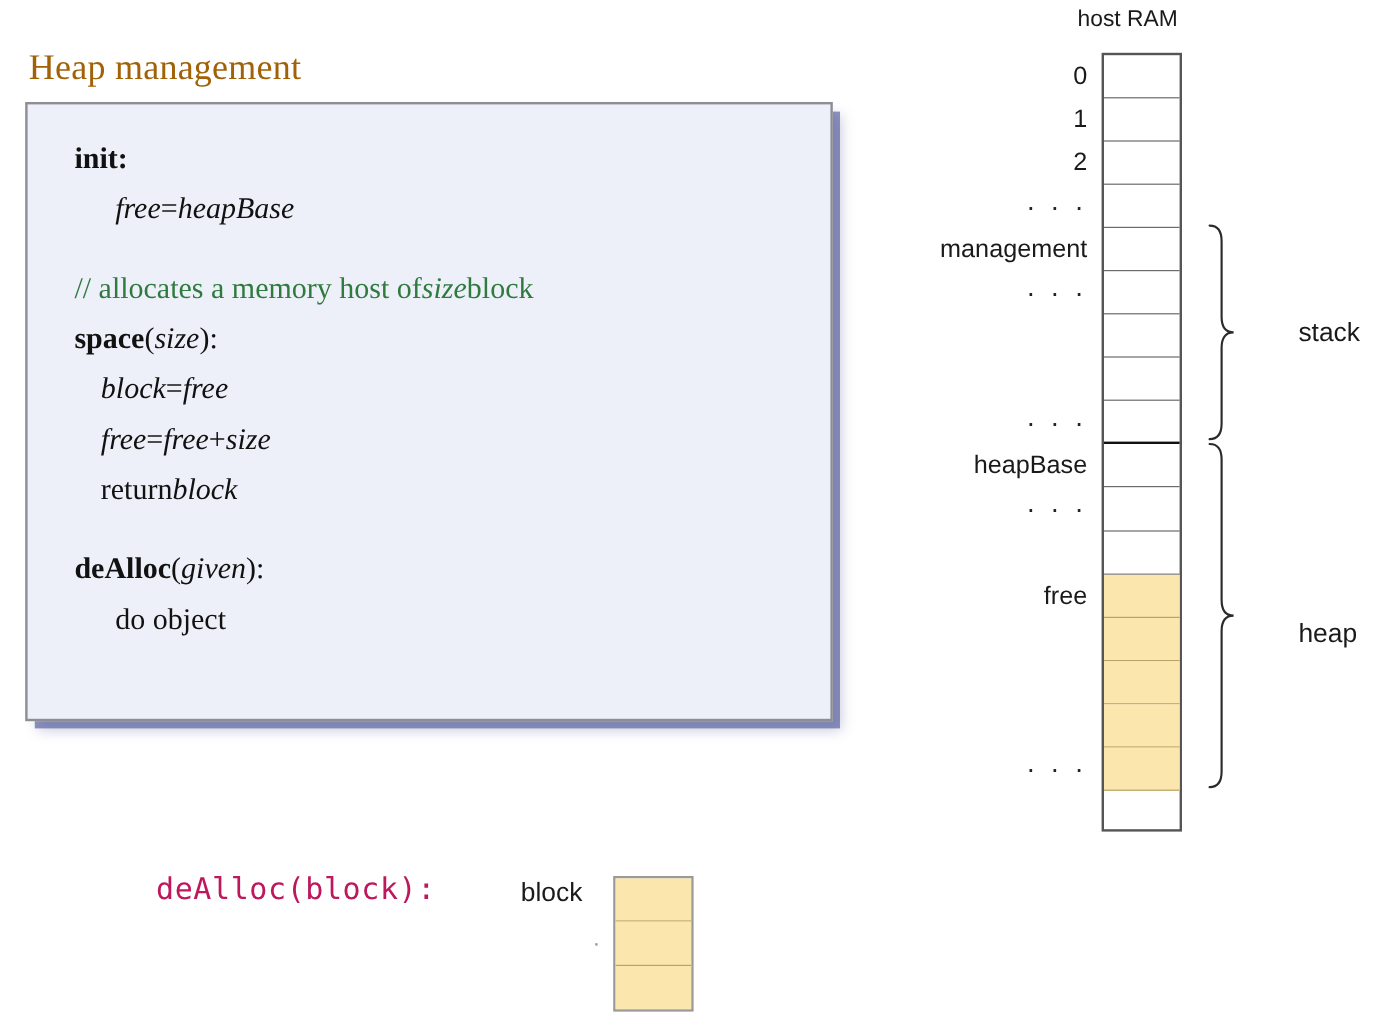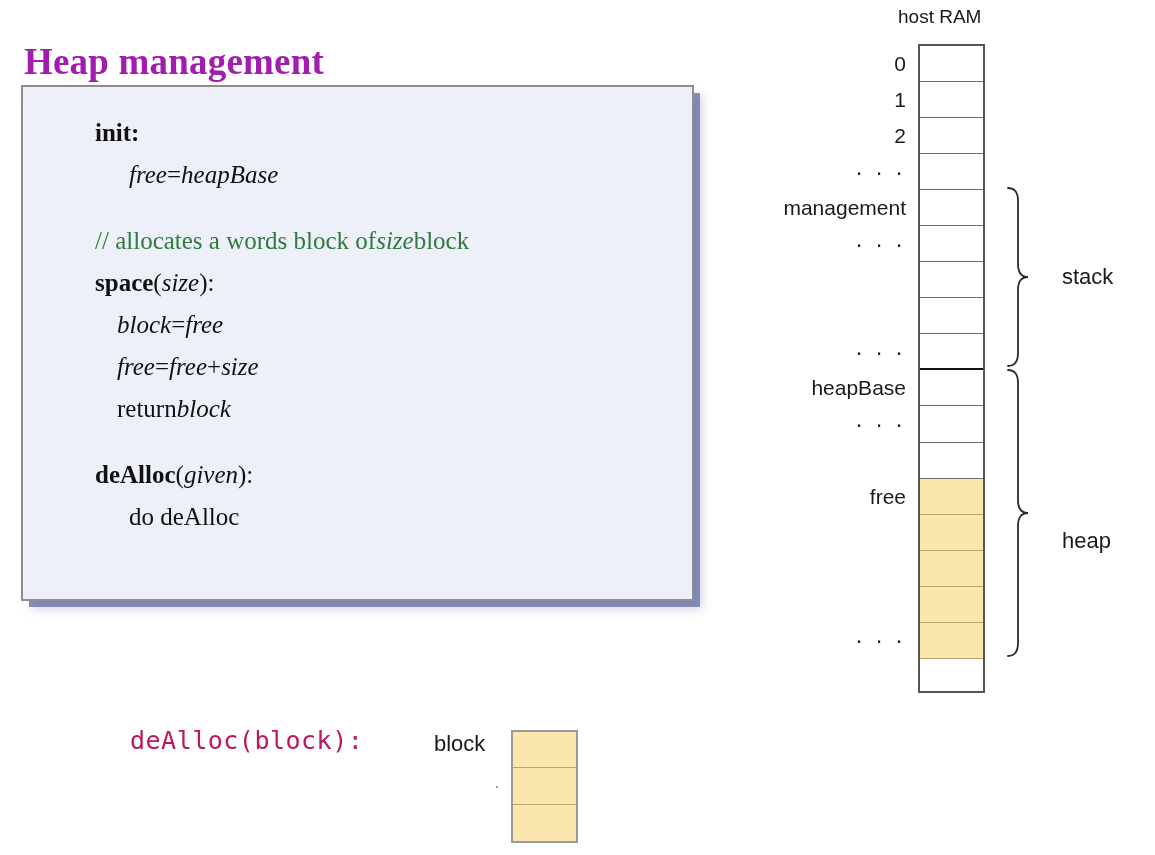--- a/index.html
+++ b/index.html
@@ -15,25 +15,24 @@
     font-family: "Liberation Sans", sans-serif;
     -webkit-font-smoothing: antialiased;
   }
 
   
   #slide-title {
     position: absolute;
     left: 24px;
     top: 40px;
     font-family: "Liberation Serif", serif;
-    font-size: 37px;
-    color: #a21caf;
+    font-size: 30px;
+    color: #a16207;
     letter-spacing: 0.2px;
     white-space: nowrap;
-    font-weight: bold;
   }
 
   
   #code-panel {
     position: absolute;
     left: 21px;
     top: 85px;
     width: 673px;
     height: 516px;
     background: #eef0f9;
@@ -53,21 +52,21 @@
     line-height: 1.0;
   }
   .cl { white-space: nowrap; }
   .cl.gap { height: 24px; }
   .ind1 { padding-left: 0px; }
   .ind2 { padding-left: 34px; }
   .ind3 { padding-left: 22px; }
   .kw   { font-weight: bold; }
   .it   { font-style: italic; }
   .cmt  { color: #2f7a3e; }
-  .row-h { height: 42px; display: flex; align-items: center; margin-left: 33px; }
+  .row-h { height: 42px; display: flex; align-items: center; }
 
   
   #dealloc-call {
     position: absolute;
     left: 130px;
     top: 726px;
     font-family: "DejaVu Sans Mono", "Liberation Mono", monospace;
     font-size: 25px;
     color: #be185d;
     letter-spacing: 0.5px;
@@ -159,40 +158,41 @@
     color: #222;
   }
 
   
   .brace-svg { position: absolute; }
   .brace-label {
     position: absolute;
     font-size: 22px;
     color: #1a1a1a;
     white-space: nowrap;
+    margin-left: 20px;
   }
 </style>
 </head>
 <body>
 
 <div id="slide-title">Heap management</div>
 
 <div id="code-panel">
   <div class="code-lines" id="code-lines">
       <div class="cl row-h ind1">
         <span class="kw">init:</span>
       </div>
       <div class="cl row-h ind2">
         <span class="it">free</span>
         <span> = </span>
         <span class="it">heapBase</span>
       </div>
       <div class="cl gap "></div>
       <div class="cl row-h ind1">
-        <span class="cmt">// allocates a words block of </span>
+        <span class="cmt">// allocates a memory host of </span>
         <span class="cmt it">size</span>
         <span class="cmt"> block</span>
       </div>
       <div class="cl row-h ind1">
         <span class="kw">space</span>
         <span> (</span>
         <span class="it">size</span>
         <span>):</span>
       </div>
       <div class="cl row-h ind3">
@@ -212,21 +212,21 @@
         <span class="it">block</span>
       </div>
       <div class="cl gap "></div>
       <div class="cl row-h ind1">
         <span class="kw">deAlloc</span>
         <span> (</span>
         <span class="it">given</span>
         <span>):</span>
       </div>
       <div class="cl row-h ind2">
-        <span>do deAlloc</span>
+        <span>do object</span>
       </div>
     </div>
 </div>
 
 <div id="dealloc-call">deAlloc(block):</div>
 <div id="block-label">block</div>
 <div class="tiny-dot"></div>
 <div id="block-stack">
     <div class="bcell"></div>
     <div class="bcell"></div>
@@ -277,14 +277,14 @@
     <div class="cell"></div>
   </div>
 <div id="brace-layer">
     <svg class="brace-svg" width="30" height="182" style="left: 1006px; top: 186px;">
       <path d="M 2,2 q 10,0 10,13 L 12,78 q 0,13 10,13 q -10,0 -10,13 L 12,167 q 0,13 -10,13" fill="none" stroke="#2b2b2b" stroke-width="1.8" stroke-linecap="round"></path>
     </svg>
     <div class="brace-label" style="left: 1062px; top: 264px;">stack</div>
     <svg class="brace-svg" width="30" height="290" style="left: 1006px; top: 368px;">
       <path d="M 2,2 q 10,0 10,13 L 12,132 q 0,13 10,13 q -10,0 -10,13 L 12,275 q 0,13 -10,13" fill="none" stroke="#2b2b2b" stroke-width="1.8" stroke-linecap="round"></path>
     </svg>
-    <div class="brace-label" style="left: 1062px; top: 528px;">heap</div>
+    <div class="brace-label" style="left: 1062px; top: 515px;">heap</div>
   </div>
 
 </body></html>

